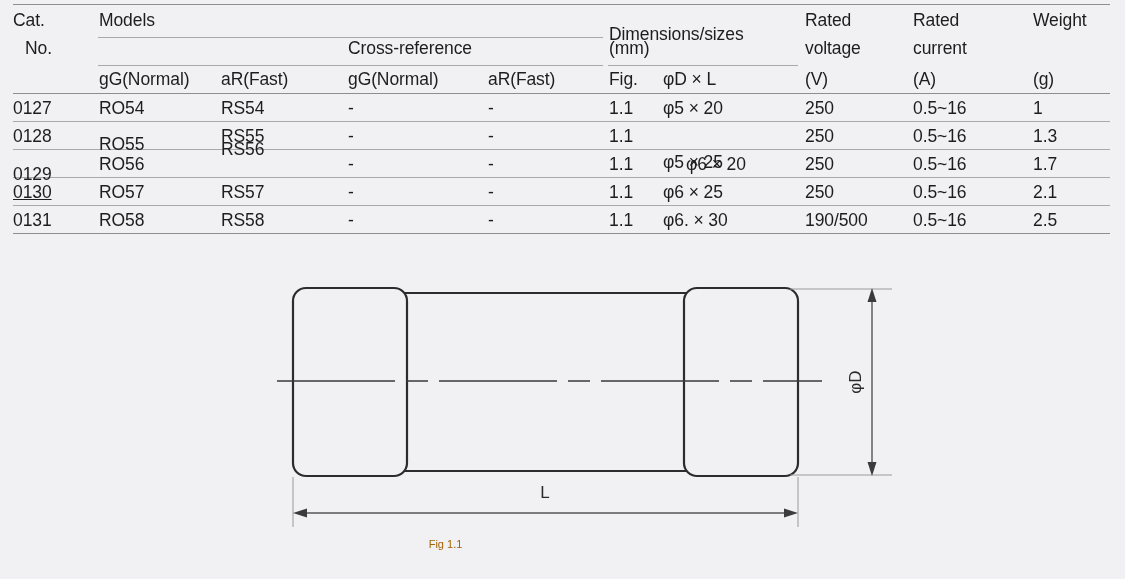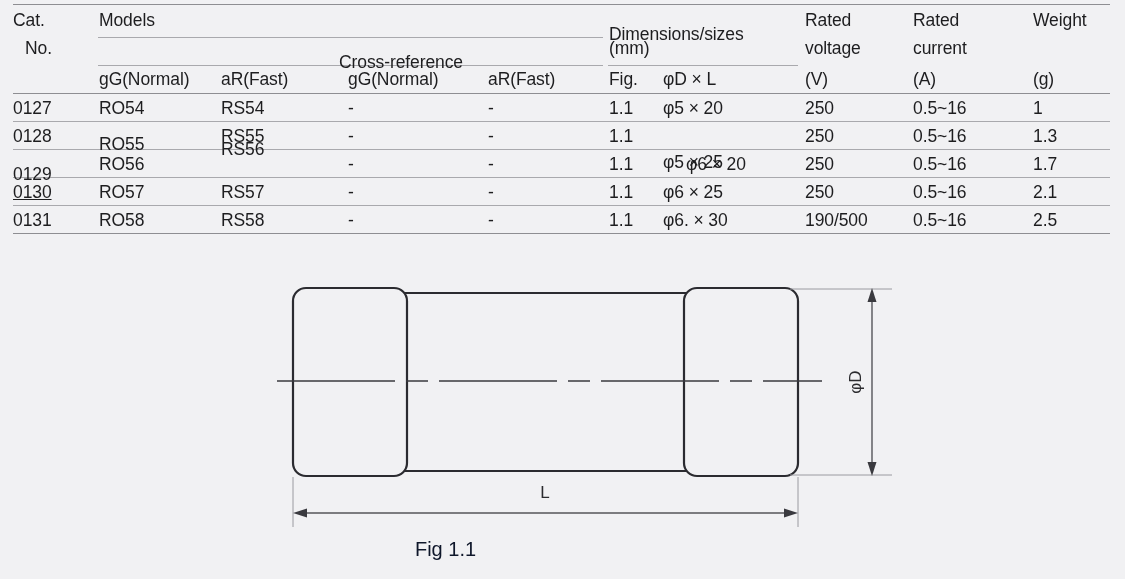--- a/index.html
+++ b/index.html
@@ -36,21 +36,21 @@
   
   #fuse-drawing {
     position:absolute; left:0; top:255px;
     width:1125px; height:290px;
   }
   #fuse-drawing svg { display:block; }
 
   #fig-caption {
     position:absolute; left:0; top:538px;
     width:891px; text-align:center;
-    font-size:20px; color:#0f172a;
+    font-size:11px; color:#a16207;
     font-family:"Liberation Sans", sans-serif;
   }
 </style>
 </head>
 <body>
 
 <div id="spec-table">
 
   <div class="rule" style="left:0px;   top:0px;   width:1097px;"></div>
   <div class="rule thin" style="left:85px;  top:33px;  width:505px;"></div>
@@ -60,21 +60,21 @@
   <div class="rule thin" style="left:0px;   top:117px; width:1097px;"></div>
   <div class="rule thin" style="left:0px;   top:145px; width:1097px;"></div>
   <div class="rule thin" style="left:0px;   top:173px; width:1097px;"></div>
   <div class="rule thin" style="left:0px;   top:201px; width:1097px;"></div>
   <div class="rule" style="left:0px;   top:229px; width:1097px;"></div>
 
   <div class="cell hdr" style="left:0px;   top:7px;">Cat.</div>
   <div class="cell hdr" style="left:12px;   top:35px;">No.</div>
 
   <div class="cell hdr" style="left:86px;  top:7px;">Models</div>
-  <div class="cell hdr" style="left:326px; top:35px;margin-top:14px;">Cross-reference</div>
+  <div class="cell hdr" style="left:335px; top:35px;">Cross-reference</div>
 
   <div class="cell hdr" style="left:86px;  top:66px;">gG(Normal)</div>
   <div class="cell hdr" style="left:208px; top:66px;">aR(Fast)</div>
   <div class="cell hdr" style="left:335px; top:66px;">gG(Normal)</div>
   <div class="cell hdr" style="left:475px; top:66px;">aR(Fast)</div>
 
   <div class="cell hdr" style="left:596px; top:21px;">Dimensions/sizes</div>
   <div class="cell hdr" style="left:596px; top:35px;">(mm)</div>
   <div class="cell hdr" style="left:596px; top:66px;">Fig.</div>
   <div class="cell hdr" style="left:650px; top:66px;">φD × L</div>

